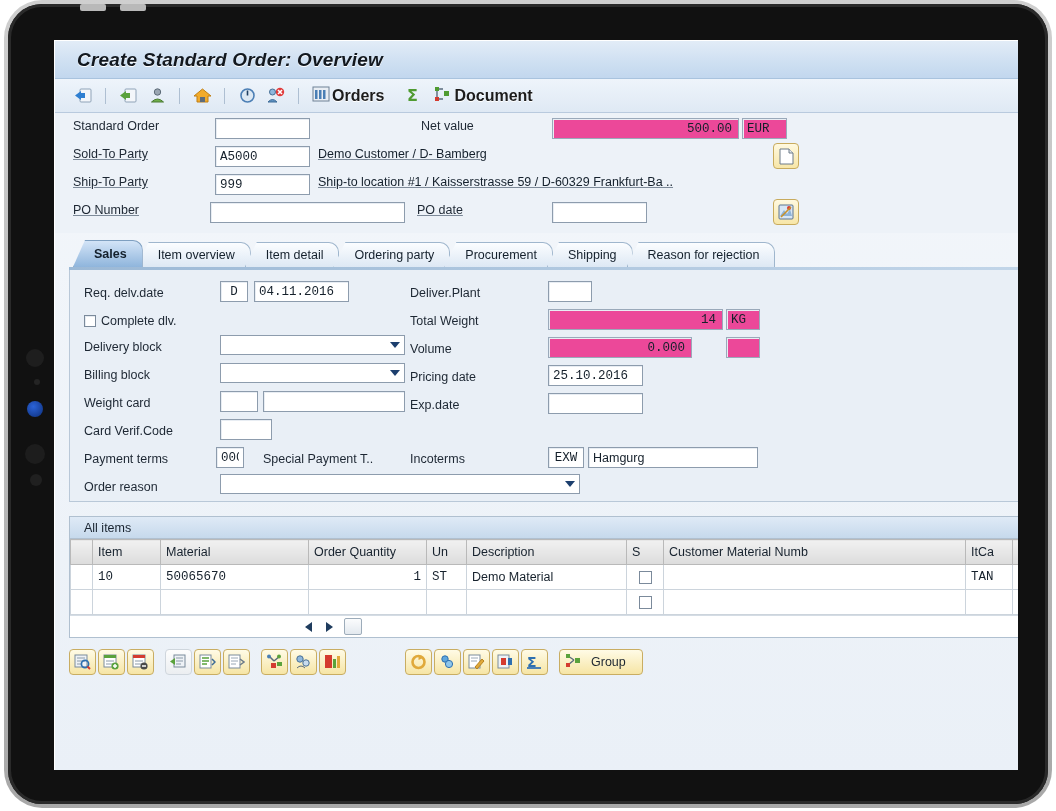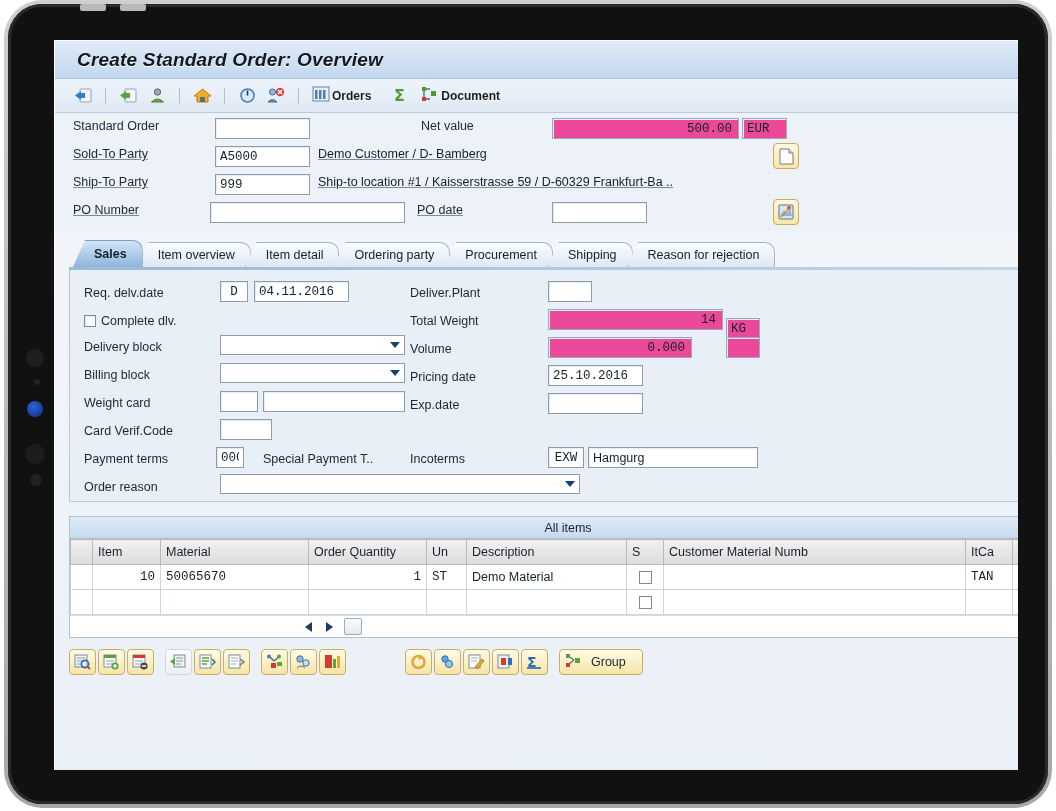--- a/index.html
+++ b/index.html
@@ -69,21 +69,21 @@
     height:34px;
     background:linear-gradient(180deg,#eef4fb 0%,#dfe9f4 100%);
     border-bottom:1px solid #b9cade;
     display:flex; align-items:center; padding-left:16px; gap:5px;
   }
   .tb-btn {
     width:24px; height:22px; display:flex; align-items:center; justify-content:center;
     border-radius:3px; cursor:pointer;
   }
   .tb-sep { width:1px; height:16px; background:#aebfd2; margin:0 5px; }
-  .tb-label { font-size:12px; font-weight:bold; color:#1c1c1c; margin-left:2px;
+  .tb-label { font-size:16px; font-weight:bold; color:#1c1c1c; margin-left:2px;
               text-shadow:0 1px 0 #fff; }
   .tb-group { display:flex; align-items:center; cursor:pointer; padding:1px 3px; border-radius:3px; }
 
   
   #hdr {
     padding:8px 0 6px 0;
     background:#edf2f8;
     position:relative;
     height:120px;
   }
@@ -159,36 +159,36 @@
   }
 
   
   #itemsbox {
     margin:14px 12px 0 14px; border:1px solid #b0c0d0; background:#fff;
     width:984px;
   }
   #items-title {
     height:22px; line-height:22px; padding-left:14px;
     background:linear-gradient(180deg,#dfeaf6,#c6d9ec);
-    font-size:12.5px; color:#18232f; border-bottom:1px solid #b0c0d0;text-align:center;
+    font-size:12.5px; color:#18232f; border-bottom:1px solid #b0c0d0;
   }
   table.grid { border-collapse:collapse; width:100%; table-layout:fixed; }
   table.grid th {
     background:linear-gradient(180deg,#f1f1f1,#dcdcdc);
     border:1px solid #b9b9b9; height:25px;
     font-size:12.5px; font-weight:normal; color:#17222e;
     text-align:left; padding:0 5px;
   }
   table.grid td {
     border:1px solid #ccd4dc; height:25px; font-size:12.5px;
     padding:0 5px; background:#ffffff; color:#16212c;
     font-family:"Liberation Mono", monospace;
   }
   td.selcol, th.selcol { background:linear-gradient(180deg,#e9e9e9,#d6d6d6); border:1px solid #b9b9b9; }
-  td.rownum { text-align:right; background:#eaf1f8; }
+  td.rownum { background:#eaf1f8; }
   td.num { text-align:right; }
   td.shade { background:#e9f0f7; }
   .row-cbx { width:13px; height:13px; border:1px solid #7b8a9b; background:#fff; display:block; margin:0 auto; cursor:pointer; }
   #hscroll {
     height:22px; background:#ffffff; border-top:1px solid #d4dce4;
     display:flex; align-items:center; padding-left:232px; gap:9px;
   }
   .hs-arrow { width:12px; height:14px; display:flex; align-items:center; justify-content:center; cursor:pointer; }
   .tri-left { width:0;height:0;border-top:5px solid transparent;border-bottom:5px solid transparent;border-right:7px solid #1f3c5e; }
   .tri-right { width:0;height:0;border-top:5px solid transparent;border-bottom:5px solid transparent;border-left:7px solid #1f3c5e; }
@@ -427,21 +427,21 @@
 
         <div class="sp-row" style="left:340px; top:12px;">
           <span class="lbl">Deliver.Plant</span>
         </div>
         <input class="in" style="position: absolute; left: 478px; top: 11px; width: 44px;" value="">
 
         <div class="sp-row" style="left:340px; top:40px;">
           <span class="lbl">Total Weight</span>
         </div>
         <input class="in ro" style="position: absolute; left: 478px; top: 39px; width: 175px;" readonly="" value="14">
-        <input class="in ro" style="position: absolute; left: 656px; top: 48px; width: 34px; text-align: left;" readonly="" value="KG">
+        <input class="in ro" style="position: absolute; left: 656px; top: 39px; width: 34px; text-align: left;" readonly="" value="KG">
 
         <div class="sp-row" style="left:340px; top:68px;">
           <span class="lbl">Volume</span>
         </div>
         <input class="in ro" style="position: absolute; left: 478px; top: 67px; width: 144px;" readonly="" value="0.000">
         <input class="in ro" style="position: absolute; left: 656px; top: 67px; width: 34px;" readonly="" value="">
 
         <div class="sp-row" style="left:340px; top:96px;">
           <span class="lbl">Pricing date</span>
         </div>

